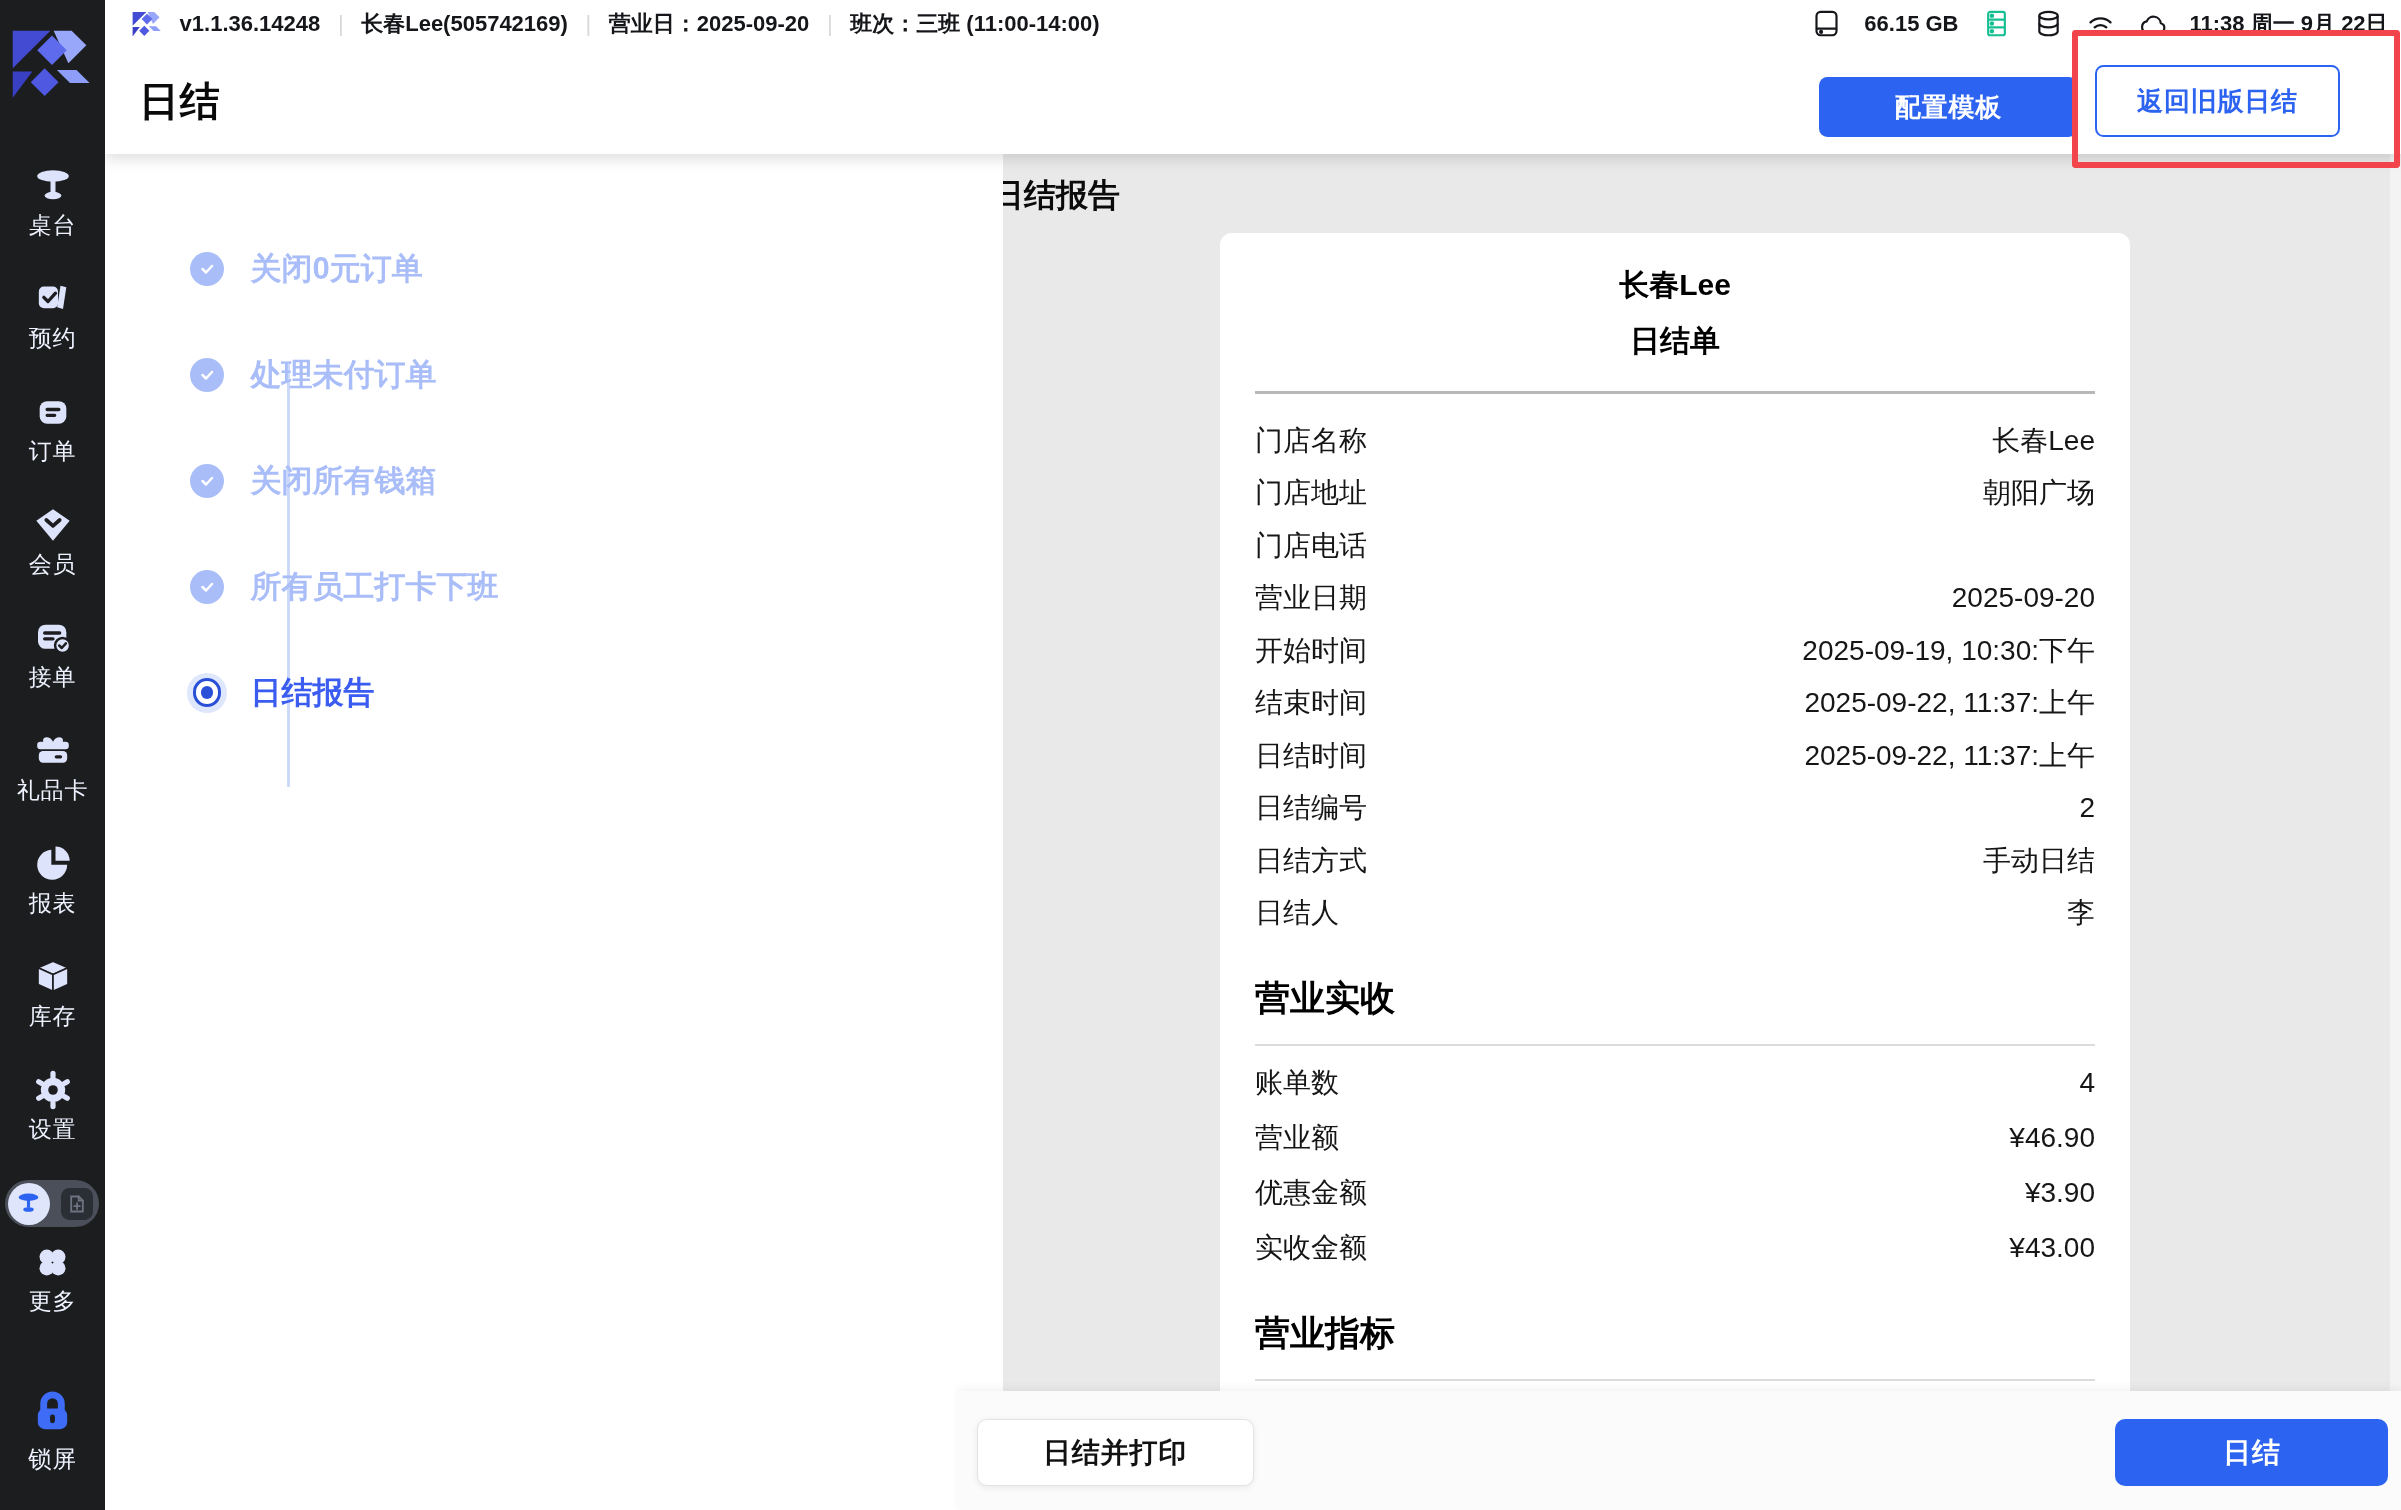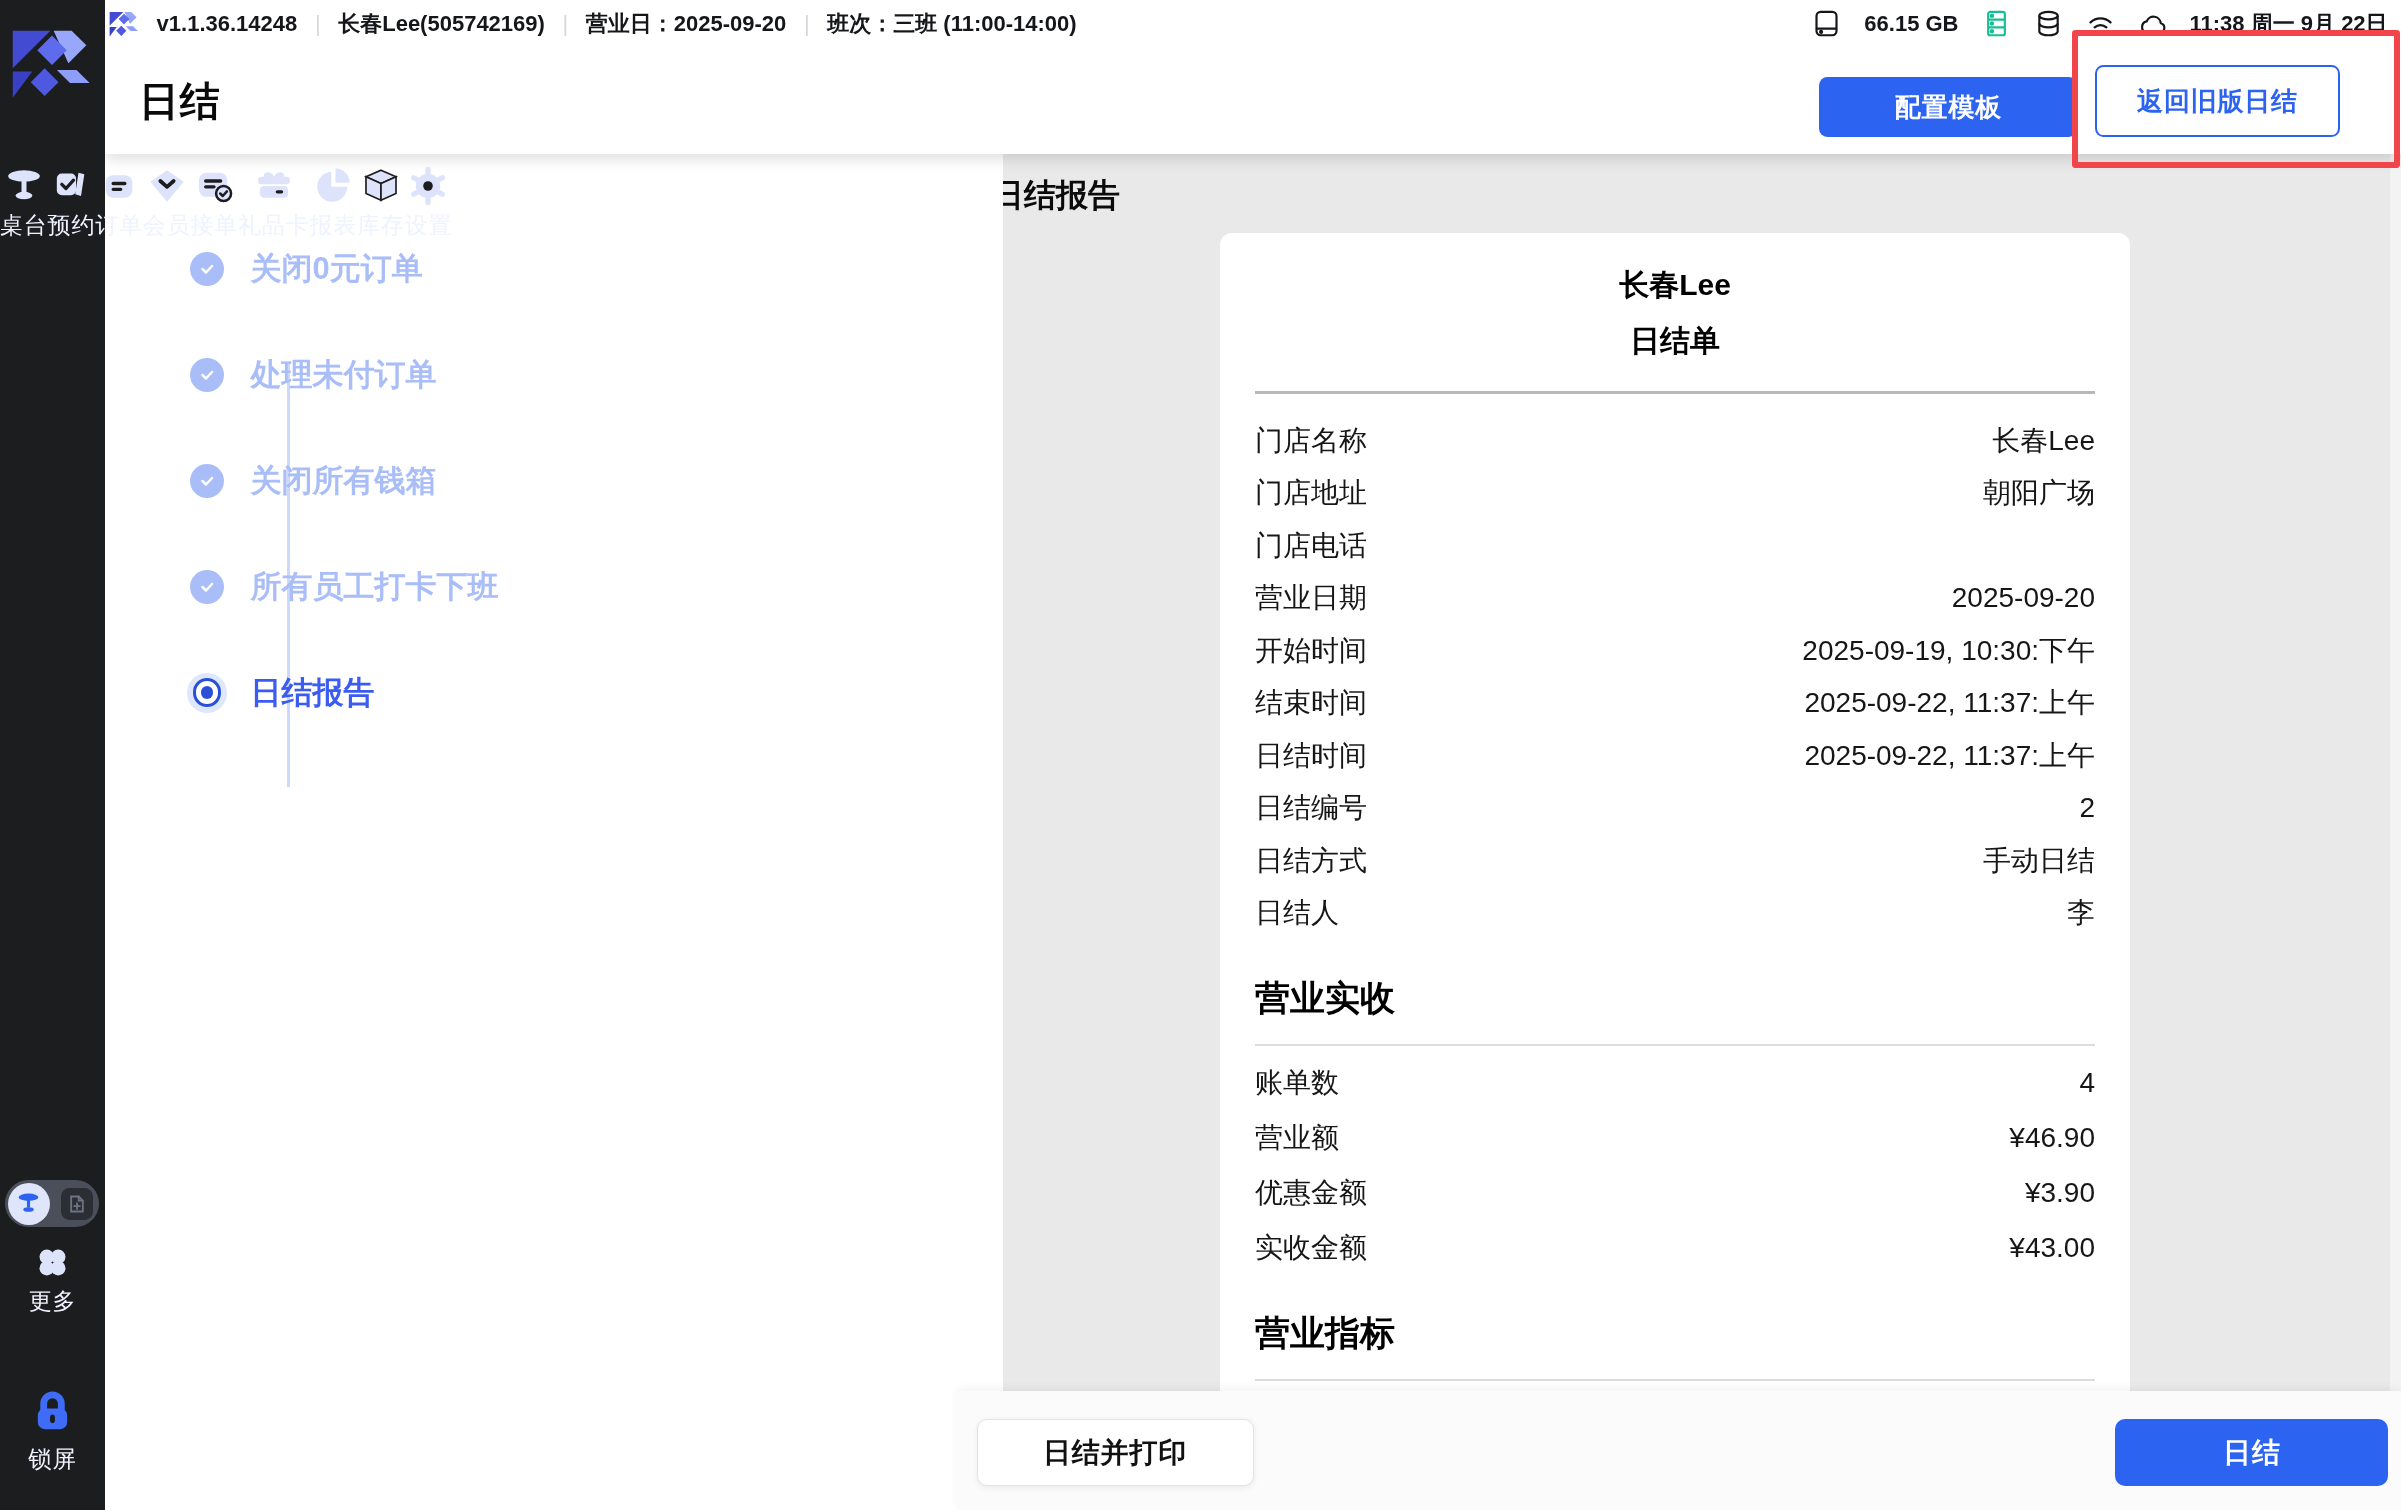--- a/index.html
+++ b/index.html
@@ -4,34 +4,34 @@
 <style>
   html,body{margin:0;padding:0;}
   body{
     width:2401px;height:1511px;position:relative;overflow:hidden;
     background:#ffffff;font-family:"Liberation Sans",sans-serif;
     -webkit-font-smoothing:antialiased;color:#111;
   }
   
   .sidebar{position:absolute;left:0;top:0;bottom:0;width:105px;background:var(--sidebar-bg,#1c1d1f);z-index:40;}
   .sidebar .logo{position:absolute;left:11px;top:28.6px;width:82px;height:72px;}
-  .nav{position:absolute;top:166px;left:0;right:0;display:flex;flex-direction:row;align-items:center;}
+  .nav{position:absolute;top:166px;left:0;right:0;display:flex;flex-direction:column;align-items:center;}
   .nav-item{height:113px;width:100%;display:flex;flex-direction:column;align-items:center;cursor:pointer;}
   .nav-item .ico{width:40px;height:40px;display:flex;align-items:center;justify-content:center;}
   .nav-item .lbl{margin-top:4.2px;font-size:23px;color:#eff2ff;letter-spacing:0.8px;white-space:nowrap;}
   .pos-toggle{position:absolute;top:1180px;left:5px;width:94px;height:47px;background:#4a4f59;border-radius:23.5px;}
   .pos-toggle .knob{position:absolute;left:2.5px;top:2.5px;width:42px;height:42px;border-radius:50%;background:#dfe6fb;display:flex;align-items:center;justify-content:center;}
   .pos-toggle .alt{position:absolute;right:5.9px;top:7.6px;width:32px;height:32px;border-radius:8.4px;background:#2b2e34;display:flex;align-items:center;justify-content:center;}
   .more-item{position:absolute;top:1242px;left:0;right:0;}
   .lock-item{position:absolute;top:1388px;left:0;right:0;}
   .lock-item .ico{width:47px;height:47px;}
   .lock-item .lbl{font-size:23.5px;margin-top:8.4px;}
   
   .topwhite{position:absolute;left:105px;top:0;right:0;height:154px;background:#fff;z-index:20;box-shadow:0 5.9px 13.4px rgba(0,0,0,.13);}
-  .topbar{height:48px;display:flex;align-items:center;padding-left:4px;gap:17.6px;}
+  .topbar{height:48px;display:flex;align-items:center;padding-left:27px;gap:17.6px;}
   .topbar .small-logo{width:30px;height:27px;flex:0 0 auto;}
   .tb-text{font-size:22px;font-weight:700;color:#15161a;white-space:nowrap;}
   .tb-text.light{font-weight:600;}
   .tb-sep{color:#d8d8d8;font-size:22px;font-weight:400;}
   .topbar-right{margin-left:auto;display:flex;align-items:center;gap:23px;padding-right:13.4px;}
   .tb-ico{width:29px;height:30px;display:block;}
   
   .pageheader{height:106px;display:flex;align-items:center;padding-left:34px;}
   .page-title{font-size:40px;font-weight:800;color:#0a0a0a;letter-spacing:0.8px;}
   .hdr-btns{margin-left:auto;display:flex;align-items:flex-end;gap:17.6px;padding-right:61px;}

